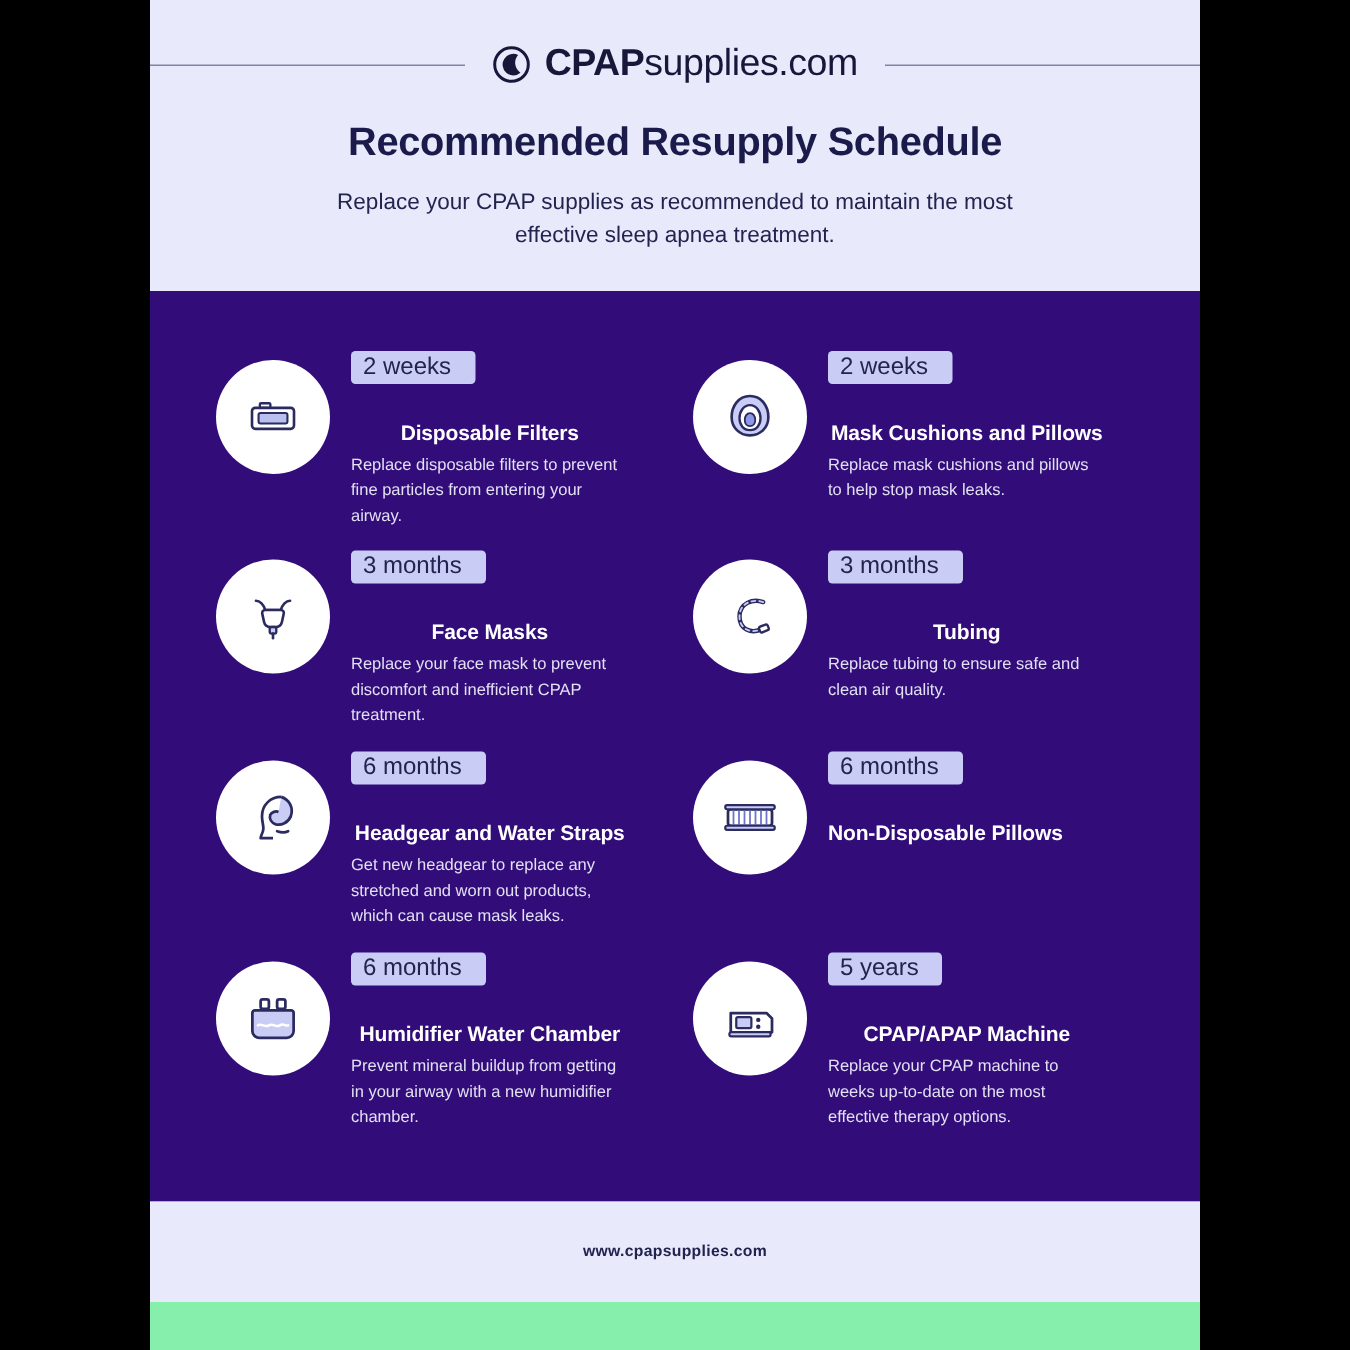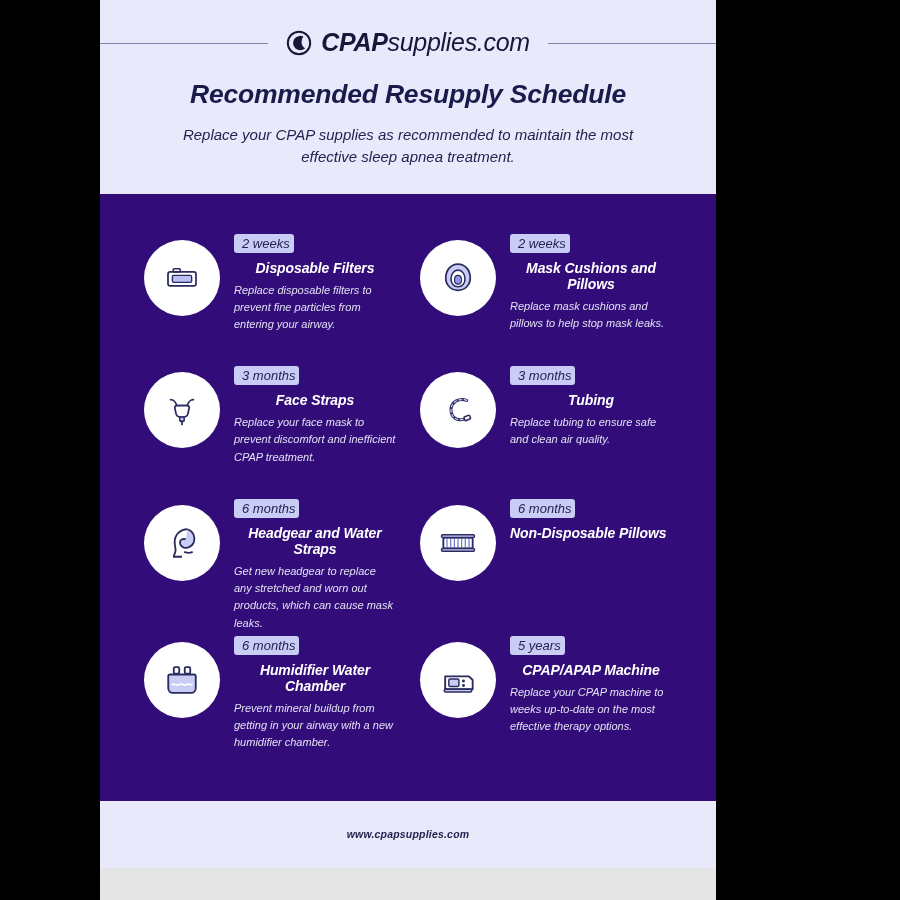--- a/index.html
+++ b/index.html
@@ -10,25 +10,24 @@
   body {
     width: 900px;
     height: 900px;
     font-family: "Liberation Sans", sans-serif;
     overflow: hidden;
   }
   .page {
     position: absolute;
     left: 100px;
     top: 0;
-    width: 616px;
+    width: 700px;
     height: 900px;
-    background: #e5e5e5;
+    background: #86efac;
     overflow: hidden;
-    font-style: italic;
   }
 
   
   .header {
     background: #e8eafc;
     padding: 28px 0 26px 0;
     text-align: center;
   }
   .brandwrap {
     display: flex;
@@ -109,24 +108,24 @@
     margin-top: 10px;
   }
   .card-body {
     padding-top: 4px;
     min-width: 0;
   }
   .badge {
     display: inline-block;
     background: #c9cdf5;
     color: #23234f;
-    font-size: 13px;
+    font-size: 16px;
     border-radius: 3px;
-    padding: 3px 4px 3px 8px;
-    margin-bottom: 7px;
+    padding: 3px 16px 3px 8px;
+    margin-bottom: 24px;
     line-height: 1;
   }
   .card-title {
     color: #ffffff;
     font-size: 14px;
     font-weight: bold;
     margin: 0 0 6px 0;
     letter-spacing: -0.1px;
     text-align: center;
   }
@@ -214,21 +213,21 @@
         <div class="icon-circle">
           <svg width="42" height="42" viewBox="0 0 48 48">
             <path d="M11 12c3 0 6 3 7 7h12c1-4 4-7 7-7" fill="none" stroke="#2b2b5f" stroke-width="2" stroke-linecap="round"></path>
             <path d="M18 19h12c1.5 0 2.5 1.3 2.2 2.8l-1.4 6.4c-.5 2.3-2.6 3.8-5 3.8h-3.6c-2.4 0-4.5-1.5-5-3.8l-1.4-6.4C15.5 20.3 16.5 19 18 19z" fill="#ffffff" stroke="#2b2b5f" stroke-width="2"></path>
             <rect x="21.5" y="32" width="5" height="5" rx="1.4" fill="#c9cdf5" stroke="#2b2b5f" stroke-width="1.8"></rect>
             <path d="M24 37v3.5" stroke="#2b2b5f" stroke-width="2" stroke-linecap="round"></path>
           </svg>
         </div>
         <div class="card-body">
           <span class="badge">3 months</span>
-          <div class="card-title">Face Straps</div>
+          <div class="card-title">Face Masks</div>
           <p class="card-desc">Replace your face mask to prevent discomfort and inefficient CPAP treatment.</p>
         </div>
       </div>
 
       <div class="card">
         <div class="icon-circle">
           <svg width="42" height="42" viewBox="0 0 48 48">
             <path d="M34 13c-8-3-18 1-18 11s9 13 16 10" fill="none" stroke="#2b2b5f" stroke-width="3.4" stroke-linecap="round"></path>
             <path d="M34 13c-8-3-18 1-18 11s9 13 16 10" fill="none" stroke="#c9cdf5" stroke-width="1.4" stroke-linecap="round" stroke-dasharray="3 3"></path>
             <rect x="31" y="31" width="7" height="4.6" rx="1.3" fill="#ffffff" stroke="#2b2b5f" stroke-width="1.8" transform="rotate(-22 34 33)"></rect>

